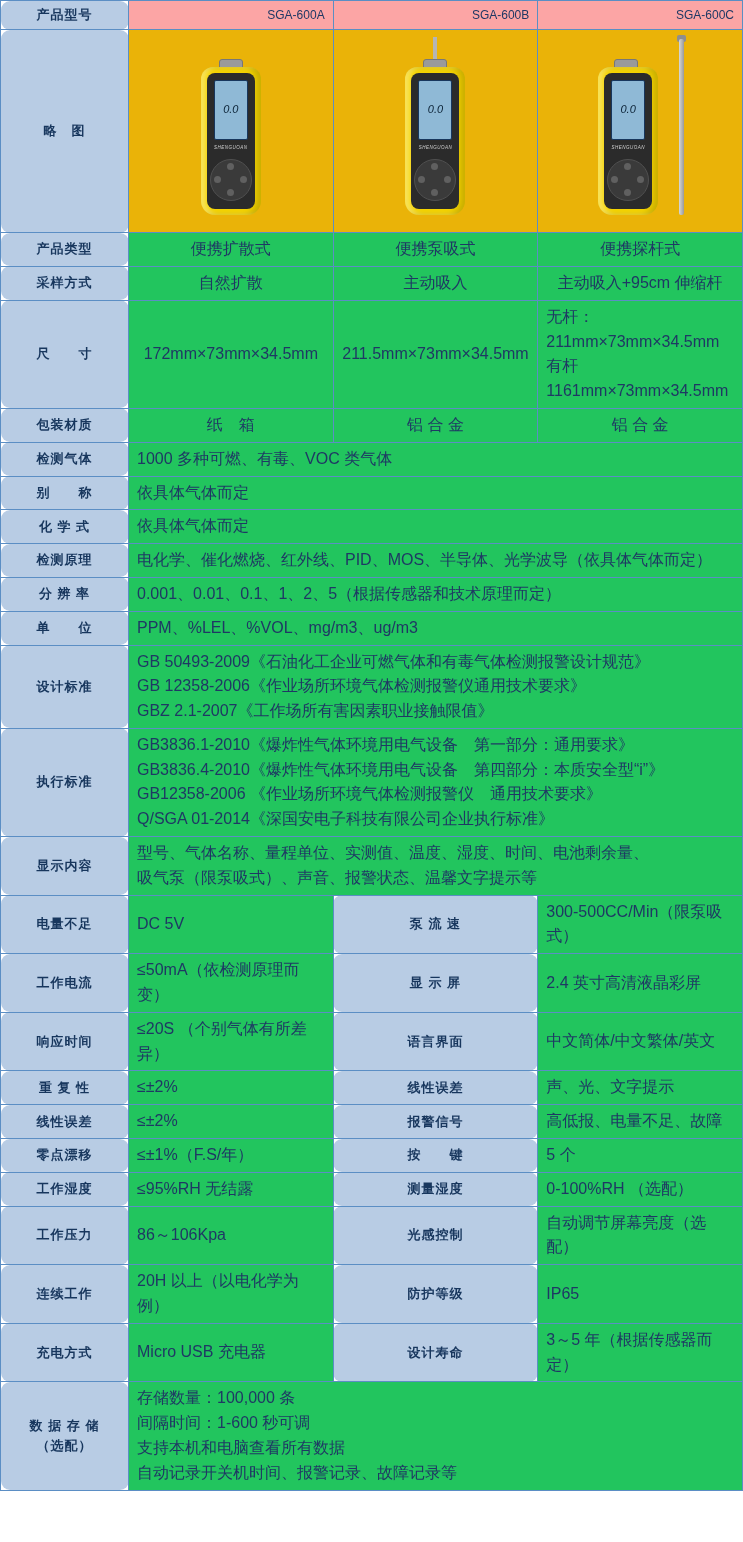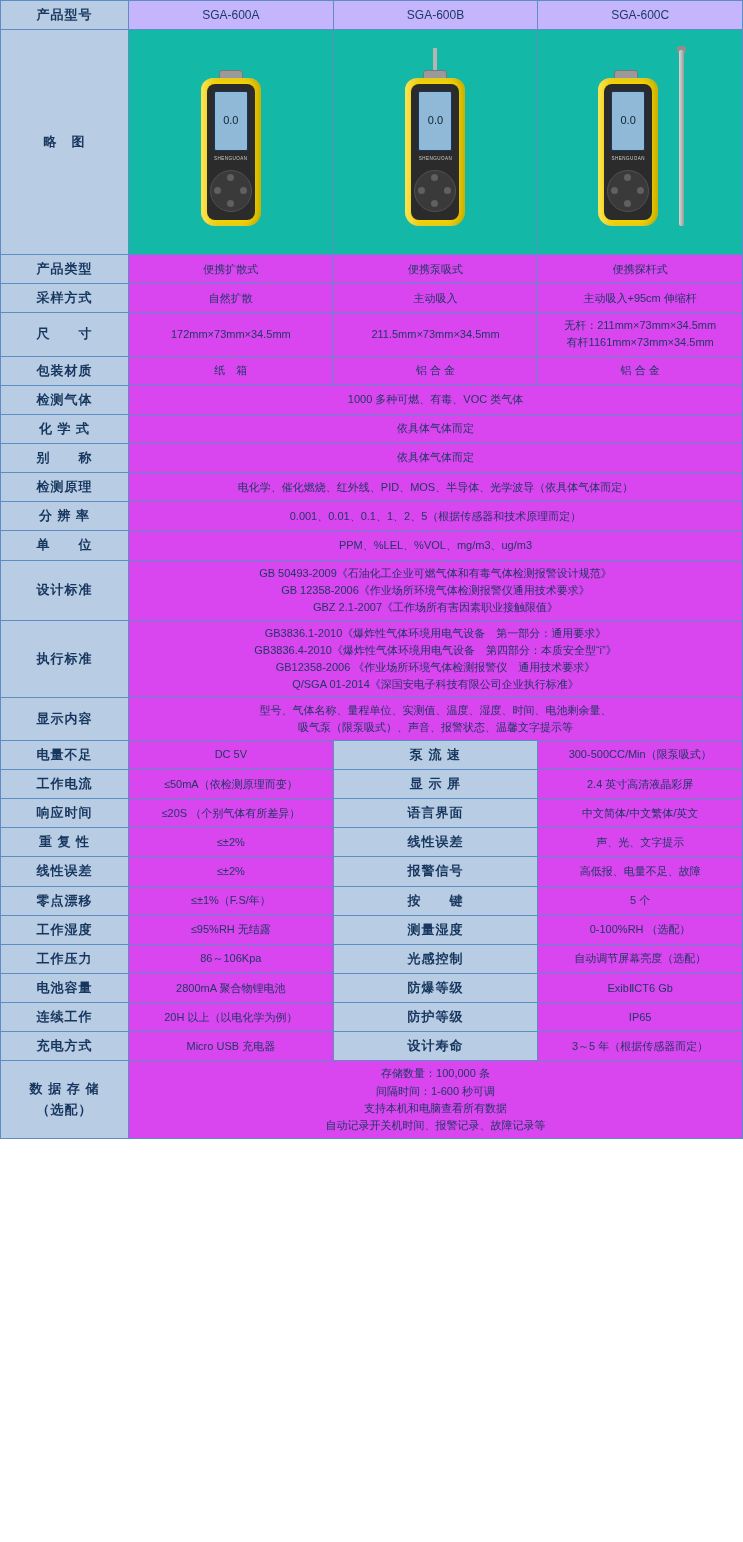--- a/index.html
+++ b/index.html
@@ -21,39 +21,41 @@
     vertical-align:middle;
     line-height:1.55;
   }
   .lbl{
     background:#b8cce4;
     text-align:center;
     font-weight:bold;
     color:#17365d;
     font-size:13px;
     letter-spacing:1px;
+    border-radius:9px;
   }
   .val{
-    background:#d946ef;
+    background:#22c55e;
     color:#1f3864;
-    font-size:11px;
+    font-size:16px;
   }
   .val.center{text-align:center;}
-  .val.left{text-align:center;}
+  .val.left{text-align:left;}
   .hdr{
-    background:#c4b5fd;
-    text-align:center;
+    background:#fca5a5;
+    text-align:right;
     font-size:12px;
     color:#1f3864;
   }
   .imgcell{
-    background:#14b8a6;
+    background:#eab308;
     text-align:center;
-    padding:12px;
+    padding:1px;
     height:200px;
+    font-style:italic;
   }
   .multiline{white-space:pre-line;}
   
   .device{
     display:inline-block;
     position:relative;
     width:120px;
     height:190px;
   }
   .dev-body{
@@ -266,26 +268,26 @@
     <td class="val center">铝 合 金</td>
   </tr>
 
 
   <tr>
     <td class="lbl">检测气体</td>
     <td class="val left" colspan="3">1000 多种可燃、有毒、VOC 类气体</td>
   </tr>
 
   <tr>
+    <td class="lbl">别　　称</td>
+    <td class="val left" colspan="3">依具体气体而定</td>
+  </tr>
+
+  <tr>
     <td class="lbl">化 学 式</td>
-    <td class="val left" colspan="3">依具体气体而定</td>
-  </tr>
-
-  <tr>
-    <td class="lbl">别　　称</td>
     <td class="val left" colspan="3">依具体气体而定</td>
   </tr>
 
   <tr>
     <td class="lbl">检测原理</td>
     <td class="val left" colspan="3">电化学、催化燃烧、红外线、PID、MOS、半导体、光学波导（依具体气体而定）</td>
   </tr>
 
 
   <tr>
@@ -359,26 +361,20 @@
     <td class="lbl">工作湿度</td>
     <td class="val left">≤95%RH 无结露</td>
     <td class="lbl">测量湿度</td>
     <td class="val left">0-100%RH （选配）</td>
   </tr>
   <tr>
     <td class="lbl">工作压力</td>
     <td class="val left">86～106Kpa</td>
     <td class="lbl">光感控制</td>
     <td class="val left">自动调节屏幕亮度（选配）</td>
-  </tr>
-  <tr>
-    <td class="lbl">电池容量</td>
-    <td class="val left">2800mA 聚合物锂电池</td>
-    <td class="lbl">防爆等级</td>
-    <td class="val left">ExibⅡCT6 Gb</td>
   </tr>
   <tr>
     <td class="lbl">连续工作</td>
     <td class="val left">20H 以上（以电化学为例）</td>
     <td class="lbl">防护等级</td>
     <td class="val left">IP65</td>
   </tr>
   <tr>
     <td class="lbl">充电方式</td>
     <td class="val left">Micro USB 充电器</td>

